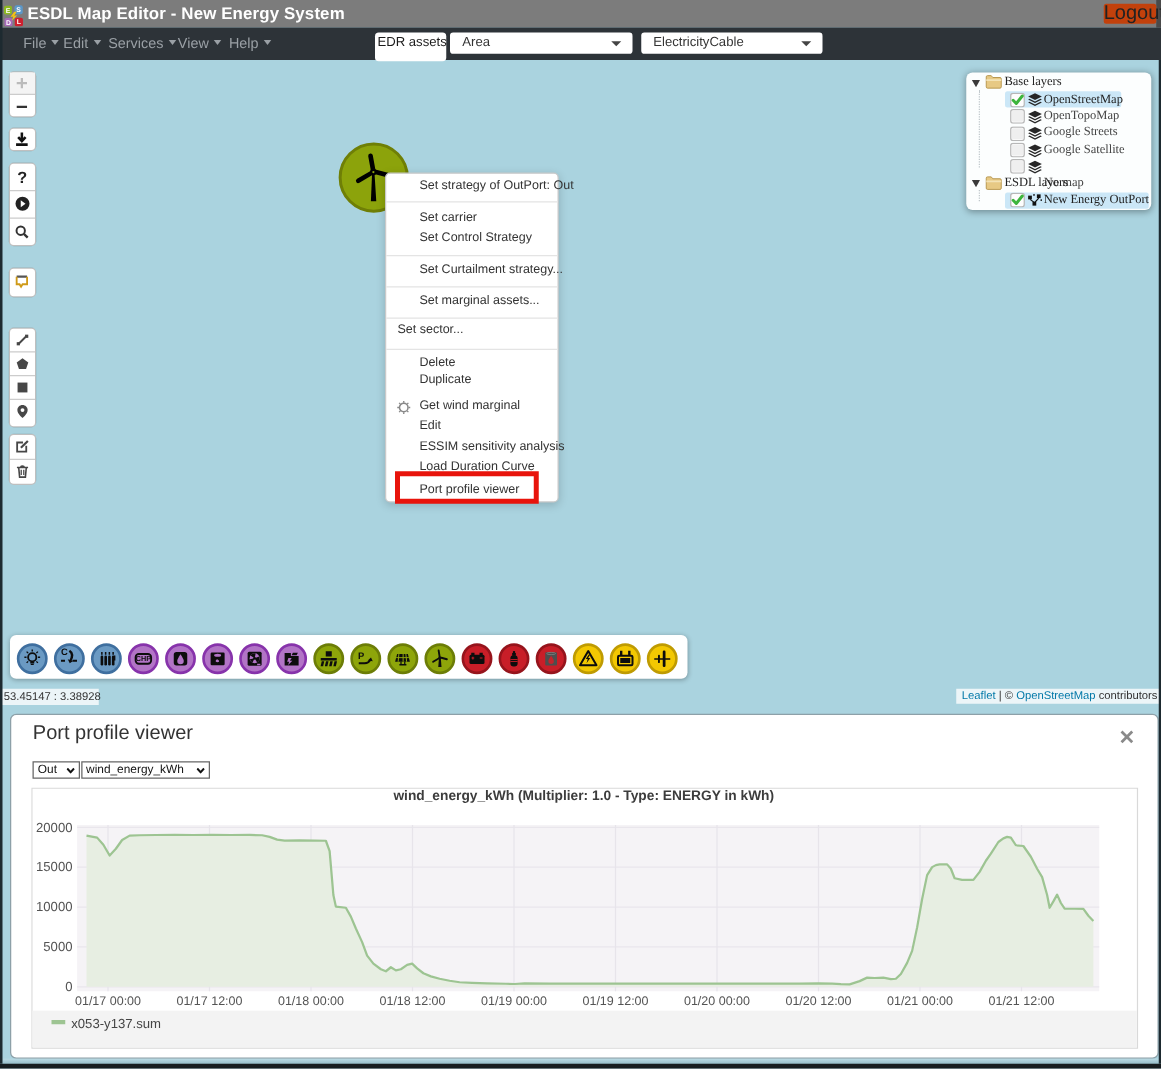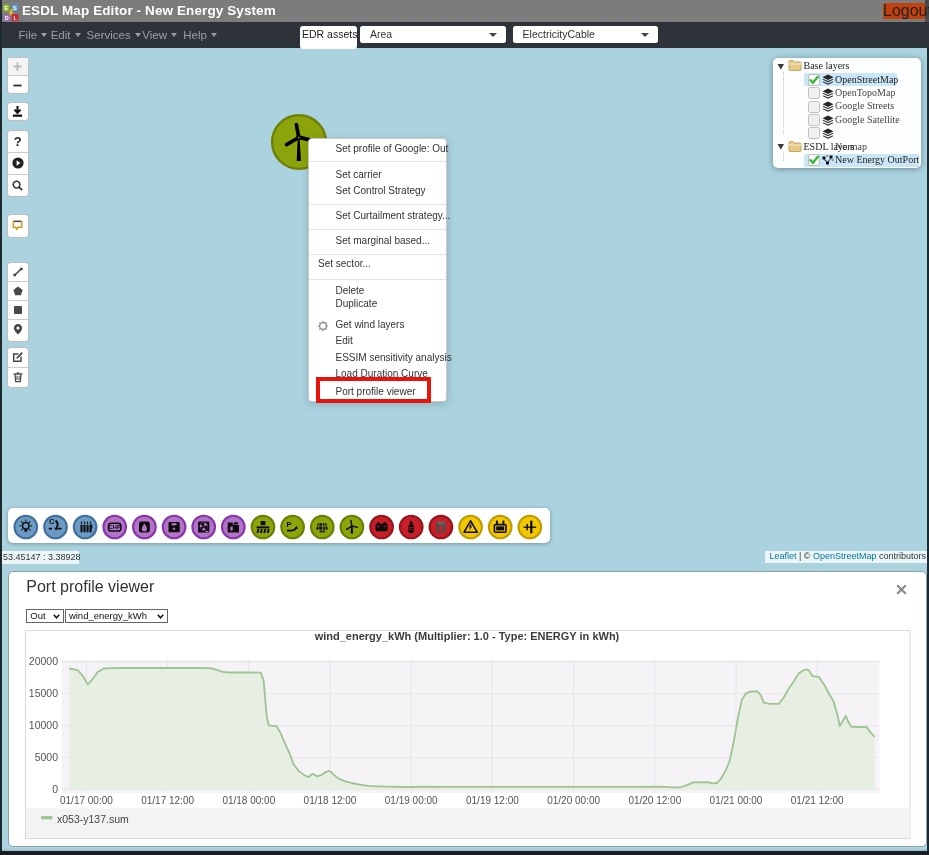--- a/index.html
+++ b/index.html
@@ -169,34 +169,34 @@
       <path d="M27.6 22.6 L25.4 10.6"></path>
       <path d="M26 24.5 L15.6 30.6"></path>
       <path d="M29.6 23.6 L40.4 26.4"></path>
     </g>
     <circle cx="27.7" cy="23.6" r="2.6" fill="#000"></circle>
     <circle cx="27.7" cy="23.6" r="0.9" fill="#8ca30b"></circle>
       </g>
   </svg>
 
   <div class="abs" id="ctxmenu">
-    <div class="ci" style="top:4.2px;">Set profile of Google: Out</div>
+    <div class="ci" style="top:4.2px;">Set strategy of OutPort: Out</div>
     <div class="csep" style="top:22.5px;"></div>
     <div class="ci" style="top:30.4px;">Set carrier</div>
     <div class="ci" style="top:46px;">Set Control Strategy</div>
     <div class="csep" style="top:65.5px;"></div>
     <div class="ci" style="top:71.2px;">Set Curtailment strategy...</div>
     <div class="csep" style="top:90.2px;"></div>
-    <div class="ci" style="top:96.5px;">Set marginal based...</div>
+    <div class="ci" style="top:96.5px;">Set marginal assets...</div>
     <div class="csep" style="top:115.1px;"></div>
     <div class="ci" style="top:119.9px;padding-left:9.5px;">Set sector...</div>
     <div class="csep" style="top:140.4px;"></div>
     <div class="ci" style="top:146.5px;">Delete</div>
     <div class="ci" style="top:159px;">Duplicate</div>
-    <div class="ci" style="top:180.5px;">Get wind layers</div>
+    <div class="ci" style="top:180.5px;">Get wind marginal</div>
     <svg class="abs" style="left:8px;top:181.5px" width="12" height="12" viewBox="0 0 12 12">
         <circle cx="6" cy="6" r="3.4" fill="none" stroke="#888" stroke-width="1.2"></circle>
         <g stroke="#888" stroke-width="1.1">
           <path d="M6 0.8 V2.2 M6 9.8 V11.2 M0.8 6 H2.2 M9.8 6 H11.2 M2.3 2.3 L3.3 3.3 M8.7 8.7 L9.7 9.7 M9.7 2.3 L8.7 3.3 M3.3 8.7 L2.3 9.7"></path>
         </g>
       </svg>
     <div class="ci" style="top:196.2px;">Edit</div>
     <div class="ci" style="top:213.8px;">ESSIM sensitivity analysis</div>
     <div class="ci" style="top:229.3px;">Load Duration Curve</div>
     <div class="ci" style="top:247.4px;">Port profile viewer</div>

